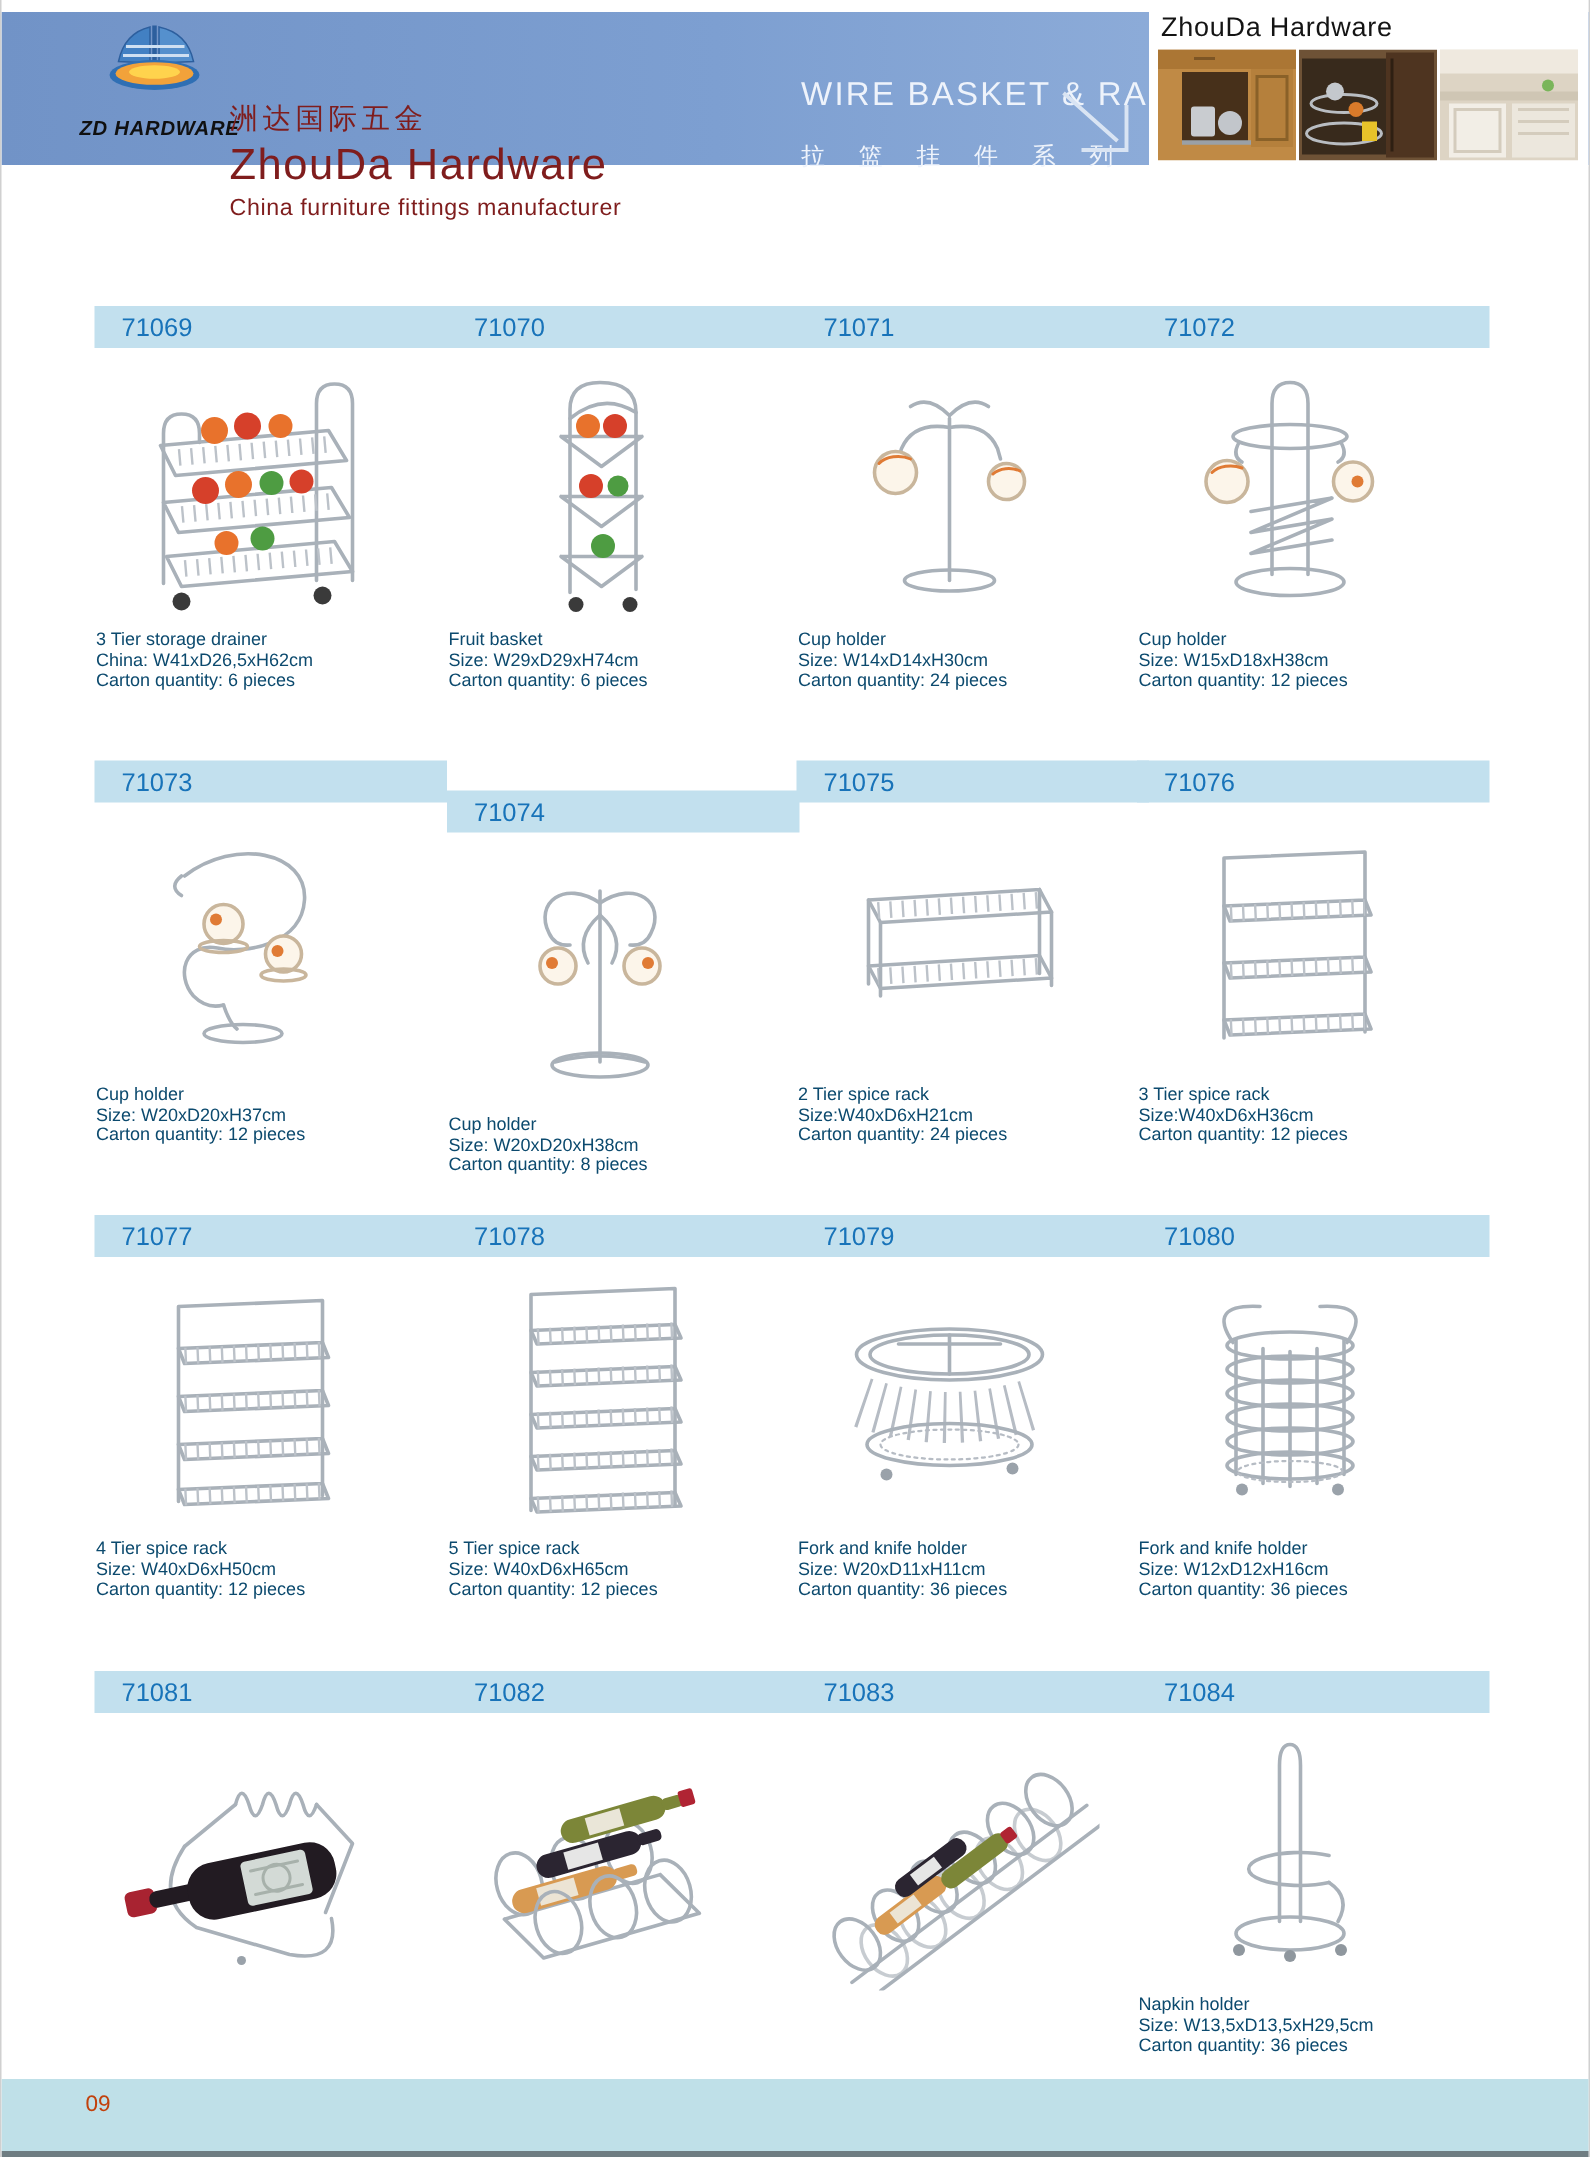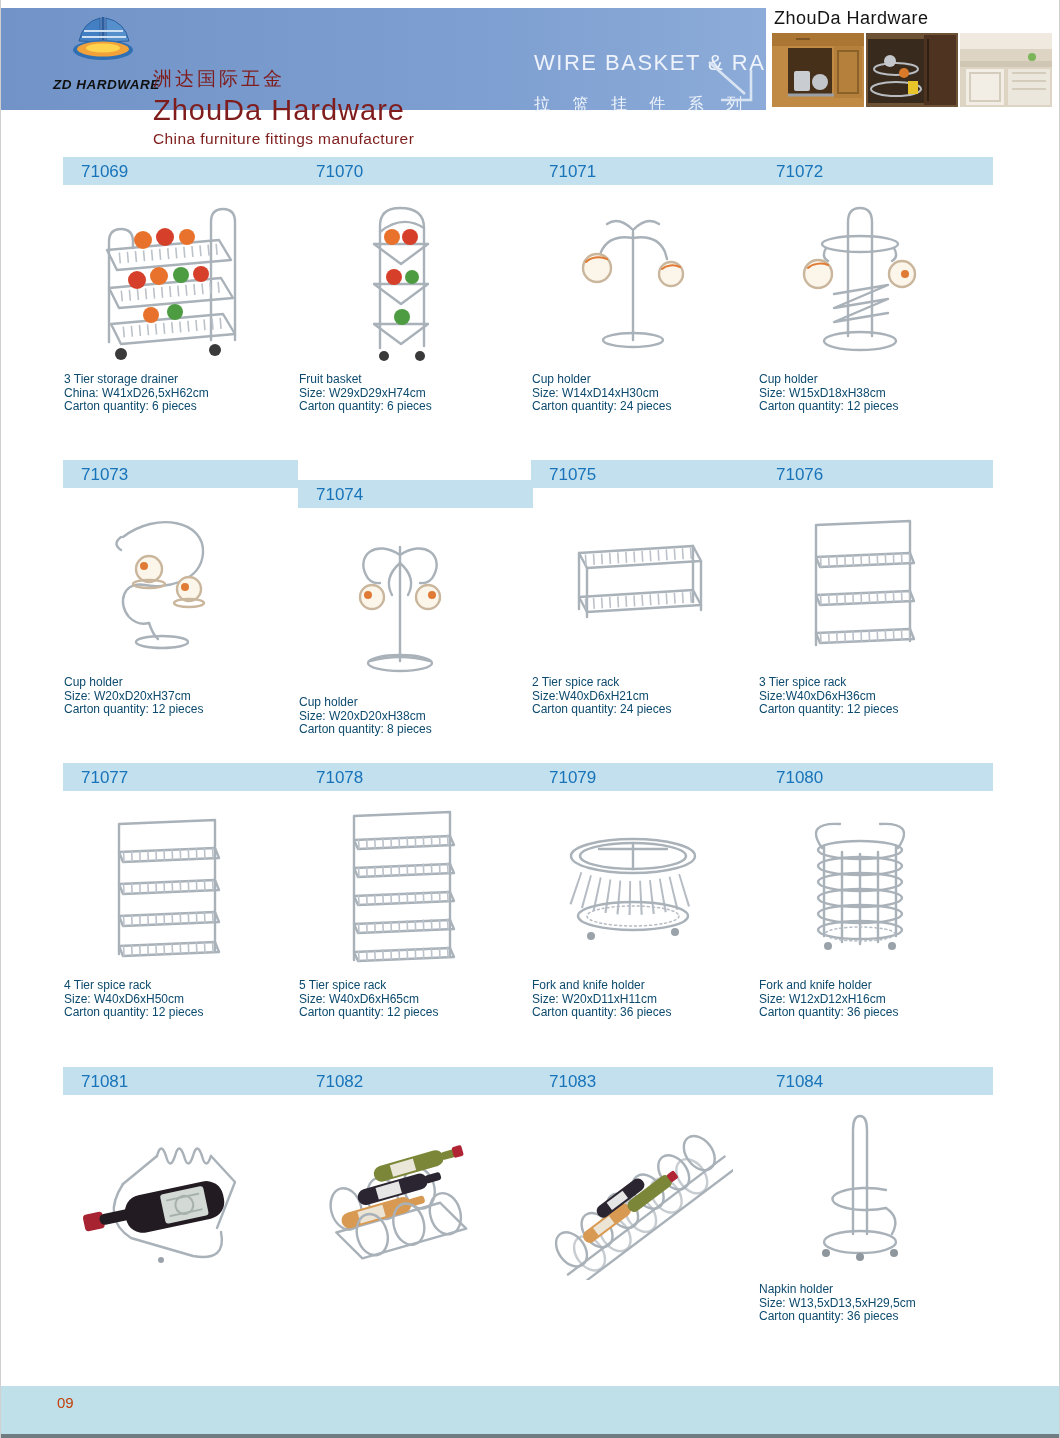--- a/index.html
+++ b/index.html
@@ -26,21 +26,21 @@
   .category{position:absolute;left:533px;top:50px;color:#eef3fb;}
   .category-en{font-size:22px;letter-spacing:1.5px;}
   .category-cn{font-size:16px;letter-spacing:9px;margin-top:18px;}
   .arrow{position:absolute;left:700px;top:58px;}
   .photos-panel{position:absolute;right:0;top:0;width:293px;height:111px;background:#ffffff;}
   .photos-caption{font-size:18px;color:#141414;padding:8px 0 4px 8px;letter-spacing:0.5px;}
   .photo-row{display:flex;gap:2px;padding-left:6px;}
   .photo-row svg{display:block;}
   
   .cell{position:absolute;width:203px;}
-  .codebar{width:235px;height:28px;background:var(--code-bar-bg);}
+  .codebar{width:235px;height:28px;background:var(--code-bar-bg);margin-top:47px;}
   .code{display:block;font-size:17px;color:var(--code-text);padding-left:18px;line-height:29px;}
   .imgbox{width:203px;height:188px;display:flex;align-items:center;justify-content:center;overflow:visible;}
   .desc{font-size:12px;color:#0c4a6e;line-height:13.5px;padding-left:1px;}
   
   .pimg{stroke:var(--wire);fill:none;stroke-width:2.4;stroke-linecap:round;stroke-linejoin:round;}
   .pimg .h{stroke-width:11;stroke-dasharray:1.6,6.5;stroke:#bcc2c9;stroke-linecap:butt;}
   .pimg .v{stroke-linecap:butt;stroke:#b6bcc4;}
   .pimg .m{stroke-dasharray:2,3;stroke-width:1.5;stroke:#b6bcc4;}
   
   .footer{position:absolute;left:0;top:1386px;width:1060px;height:48px;background:var(--footer-bg);}

